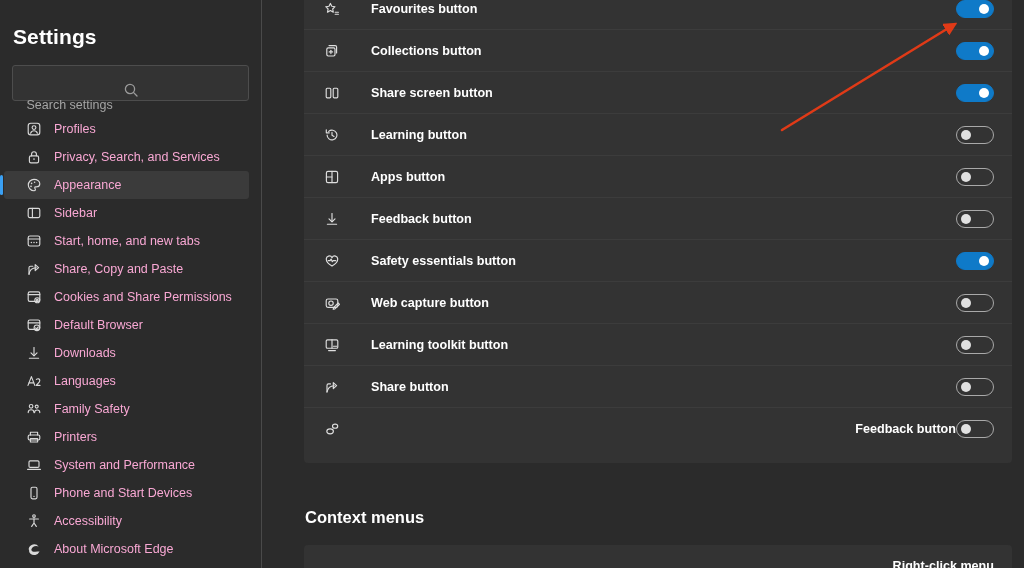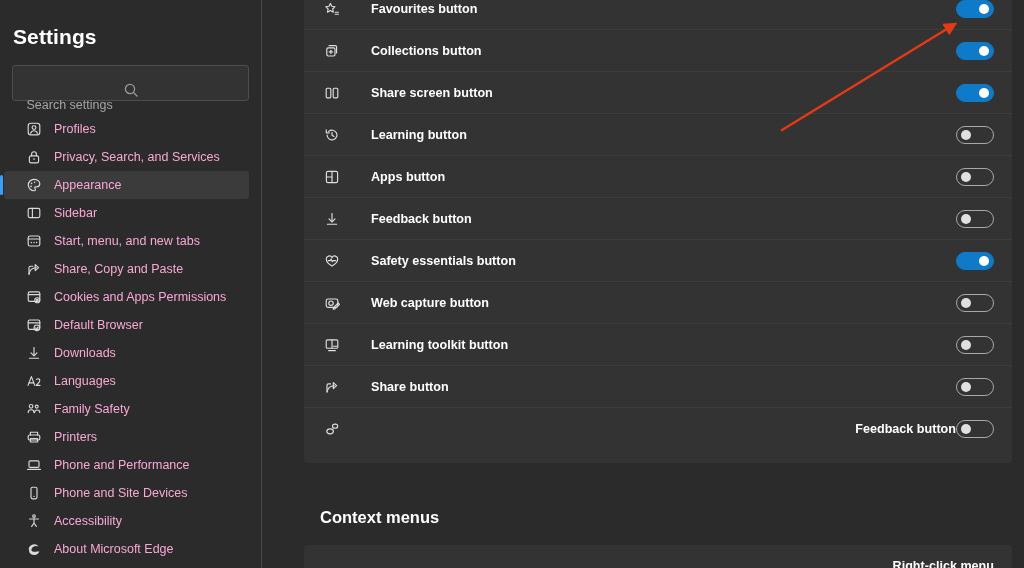--- a/index.html
+++ b/index.html
@@ -122,21 +122,21 @@
   .toggle .knob {
     position: absolute; top: 50%;
     width: 10px; height: 10px; border-radius: 50%;
     transform: translateY(-50%);
   }
   .toggle.on  .knob { right: 4px; background: #ffffff; }
   .toggle.off .knob { left: 4px;  background: #e0e0e0; }
 
   #section-context {
     position: absolute;
-    left: 58px; top: 508px;
+    left: 43px; top: 508px;
     color: #ffffff;
     font-size: 16.5px;
     font-weight: bold;
   }
   #card-context { top: 545px; height: 60px; }
   #card-context .row { border-bottom: none; }
 
   
   #annot {
     position: absolute;
@@ -198,38 +198,38 @@
           <span class="lbl">Sidebar</span>
         </div>
         <div class="nav-item">
           <span class="ico"><svg width="16" height="16" viewBox="0 0 16 16">
               <rect x="2.2" y="3" width="11.6" height="10" rx="1.8" stroke="#e8e8e8" stroke-width="1.15" fill="none" stroke-linecap="round" stroke-linejoin="round"></rect>
               <line x1="2.2" y1="6" x2="13.8" y2="6" stroke="#e8e8e8" stroke-width="1.15" fill="none" stroke-linecap="round" stroke-linejoin="round"></line>
               <circle cx="5.4" cy="9.6" r=".75" fill="#e8e8e8"></circle>
               <circle cx="8" cy="9.6" r=".75" fill="#e8e8e8"></circle>
               <circle cx="10.6" cy="9.6" r=".75" fill="#e8e8e8"></circle>
             </svg></span>
-          <span class="lbl">Start, menu, and new tabs</span>
+          <span class="lbl">Start, home, and new tabs</span>
         </div>
         <div class="nav-item">
           <span class="ico"><svg width="16" height="16" viewBox="0 0 16 16">
               <path d="M3 13.2V6.8a1.6 1.6 0 0 1 1.6-1.6h2.2" stroke="#e8e8e8" stroke-width="1.15" fill="none" stroke-linecap="round" stroke-linejoin="round"></path>
               <path d="M3 13.2c.6-4.4 3.4-6.3 7.4-6.4" stroke="#e8e8e8" stroke-width="1.15" fill="none" stroke-linecap="round" stroke-linejoin="round"></path>
               <path d="M9.2 3.6l3.4 3-3.4 3z" stroke="#e8e8e8" stroke-width="1.15" fill="none" stroke-linecap="round" stroke-linejoin="round"></path>
             </svg></span>
           <span class="lbl">Share, Copy and Paste</span>
         </div>
         <div class="nav-item">
           <span class="ico"><svg width="16" height="16" viewBox="0 0 16 16">
               <rect x="2.2" y="2.8" width="11.6" height="9.6" rx="1.6" stroke="#e8e8e8" stroke-width="1.15" fill="none" stroke-linecap="round" stroke-linejoin="round"></rect>
               <line x1="2.2" y1="5.6" x2="13.8" y2="5.6" stroke="#e8e8e8" stroke-width="1.15" fill="none" stroke-linecap="round" stroke-linejoin="round"></line>
               <circle cx="11.3" cy="11.2" r="2.5" stroke="#e8e8e8" stroke-width="1.15" fill="none" stroke-linecap="round" stroke-linejoin="round"></circle>
               <circle cx="11.3" cy="11.2" r=".8" stroke="#e8e8e8" stroke-width="1.15" fill="none" stroke-linecap="round" stroke-linejoin="round"></circle>
             </svg></span>
-          <span class="lbl">Cookies and Apps Permissions</span>
+          <span class="lbl">Cookies and Share Permissions</span>
         </div>
         <div class="nav-item">
           <span class="ico"><svg width="16" height="16" viewBox="0 0 16 16">
               <rect x="2.2" y="3" width="11.6" height="9.4" rx="1.6" stroke="#e8e8e8" stroke-width="1.15" fill="none" stroke-linecap="round" stroke-linejoin="round"></rect>
               <line x1="2.2" y1="5.9" x2="13.8" y2="5.9" stroke="#e8e8e8" stroke-width="1.15" fill="none" stroke-linecap="round" stroke-linejoin="round"></line>
               <circle cx="10.9" cy="10.8" r="2.8" stroke="#e8e8e8" stroke-width="1.15" fill="none" stroke-linecap="round" stroke-linejoin="round"></circle>
               <path d="M9.6 10.8l1 1 1.6-1.8" stroke="#e8e8e8" stroke-width="1.15" fill="none" stroke-linecap="round" stroke-linejoin="round"></path>
             </svg></span>
           <span class="lbl">Default Browser</span>
         </div>
@@ -264,28 +264,28 @@
               <rect x="2.2" y="6" width="11.6" height="5" rx="1.4" stroke="#e8e8e8" stroke-width="1.15" fill="none" stroke-linecap="round" stroke-linejoin="round"></rect>
               <rect x="4.4" y="9.6" width="7.2" height="3.4" stroke="#e8e8e8" stroke-width="1.15" fill="none" stroke-linecap="round" stroke-linejoin="round"></rect>
             </svg></span>
           <span class="lbl">Printers</span>
         </div>
         <div class="nav-item">
           <span class="ico"><svg width="16" height="16" viewBox="0 0 16 16">
               <rect x="3" y="3.8" width="10" height="6.6" rx="1.2" stroke="#e8e8e8" stroke-width="1.15" fill="none" stroke-linecap="round" stroke-linejoin="round"></rect>
               <line x1="1.6" y1="12.4" x2="14.4" y2="12.4" stroke="#e8e8e8" stroke-width="1.15" fill="none" stroke-linecap="round" stroke-linejoin="round"></line>
             </svg></span>
-          <span class="lbl">Phone and Performance</span>
+          <span class="lbl">System and Performance</span>
         </div>
         <div class="nav-item">
           <span class="ico"><svg width="16" height="16" viewBox="0 0 16 16">
               <rect x="5" y="2.2" width="6" height="11.6" rx="1.5" stroke="#e8e8e8" stroke-width="1.15" fill="none" stroke-linecap="round" stroke-linejoin="round"></rect>
               <circle cx="8" cy="11.4" r=".7" fill="#e8e8e8"></circle>
             </svg></span>
-          <span class="lbl">Phone and Site Devices</span>
+          <span class="lbl">Phone and Start Devices</span>
         </div>
         <div class="nav-item">
           <span class="ico"><svg width="16" height="16" viewBox="0 0 16 16">
               <circle cx="8" cy="3" r="1.3" stroke="#e8e8e8" stroke-width="1.15" fill="none" stroke-linecap="round" stroke-linejoin="round"></circle>
               <path d="M3.6 6h8.8" stroke="#e8e8e8" stroke-width="1.15" fill="none" stroke-linecap="round" stroke-linejoin="round"></path>
               <path d="M8 5.8v4.2M8 10l-2.3 3.4M8 10l2.3 3.4" stroke="#e8e8e8" stroke-width="1.15" fill="none" stroke-linecap="round" stroke-linejoin="round"></path>
             </svg></span>
           <span class="lbl">Accessibility</span>
         </div>
         <div class="nav-item">

